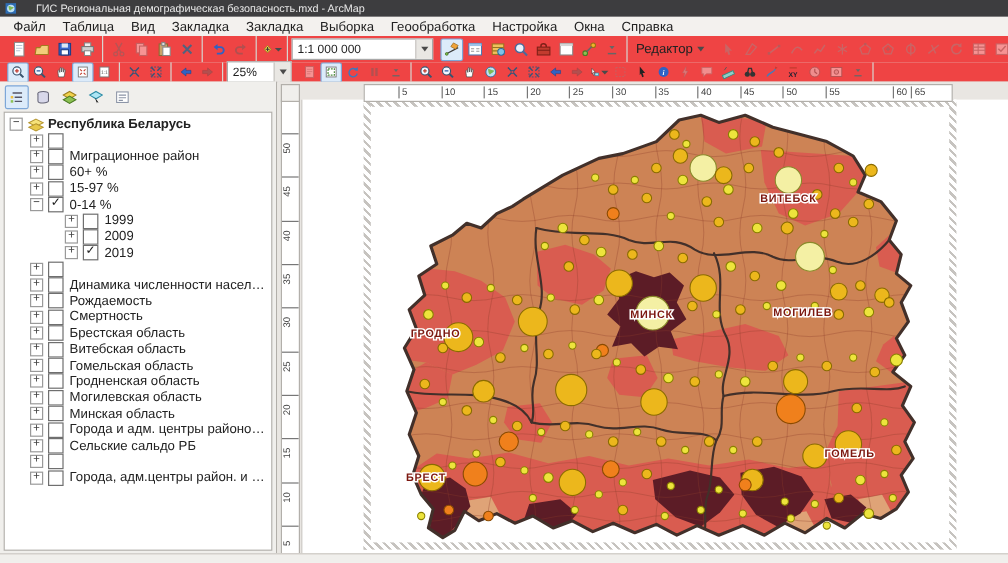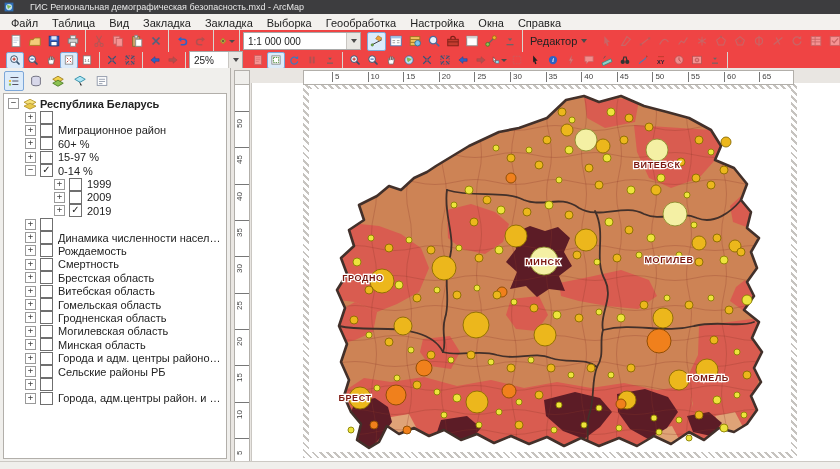--- a/index.html
+++ b/index.html
@@ -686,21 +686,21 @@
         <span class="lbl">Минская область</span>
       </div>
       <div class="trow" style="padding-left: 21px;">
         <span class="exp">+</span>
         <span class="cb"></span>
         <span class="lbl">Города и адм. центры районов РБ</span>
       </div>
       <div class="trow" style="padding-left: 21px;">
         <span class="exp">+</span>
         <span class="cb"></span>
-        <span class="lbl">Сельские районы РБ</span>
+        <span class="lbl">Сельские сальдо РБ</span>
       </div>
       <div class="trow" style="padding-left: 21px;">
         <span class="exp">+</span>
         <span class="cb"></span>
       </div>
       <div class="trow" style="padding-left: 21px;">
         <span class="exp">+</span>
         <span class="cb"></span>
         <span class="lbl">Города, адм.центры район. и пгт РБ</span>
       </div>
@@ -944,21 +944,21 @@
       <span class="tick" style="left: 63.6px;">10</span>
       <span class="tick" style="left: 99.2px;">15</span>
       <span class="tick" style="left: 134.8px;">20</span>
       <span class="tick" style="left: 170.4px;">25</span>
       <span class="tick" style="left: 206px;">30</span>
       <span class="tick" style="left: 241.6px;">35</span>
       <span class="tick" style="left: 277.2px;">40</span>
       <span class="tick" style="left: 312.8px;">45</span>
       <span class="tick" style="left: 348.4px;">50</span>
       <span class="tick" style="left: 384px;">55</span>
-      <span class="tick" style="left: 420px;">60</span>
+      <span class="tick" style="left: 440px;">60</span>
       <span class="tick" style="left: 455.2px;">65</span>
     </div>
   <div class="vruler">
       <div class="tick" style="top: 27px;">
         <span>50</span>
       </div>
       <div class="tick" style="top: 63.35px;">
         <span>45</span>
       </div>
       <div class="tick" style="top: 99.7px;">

